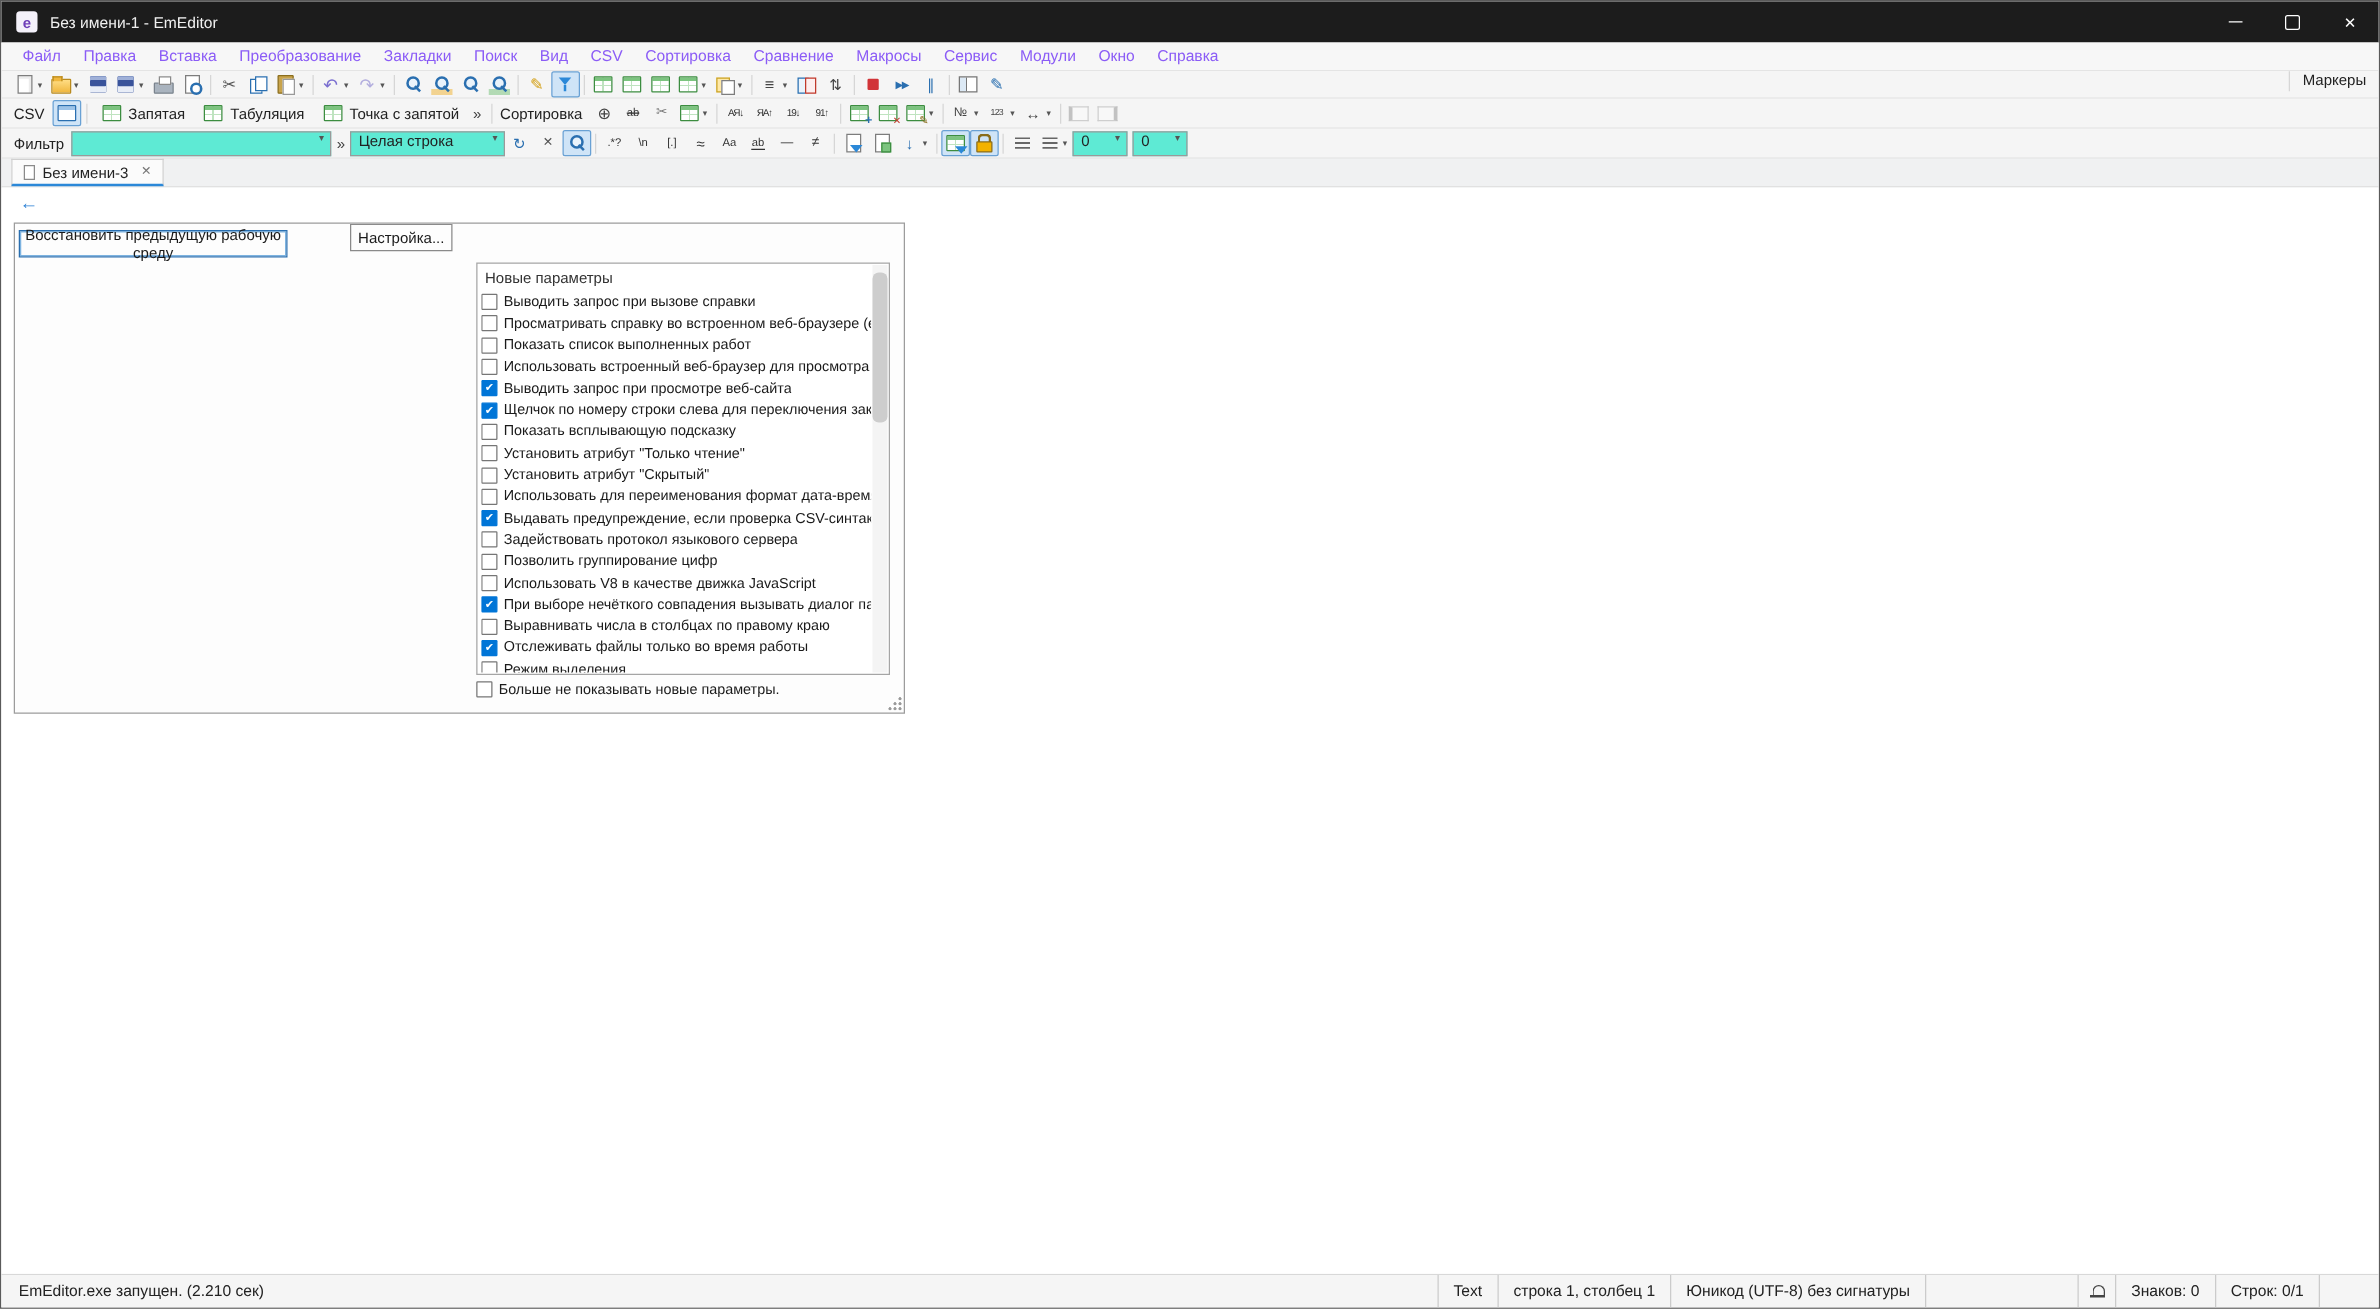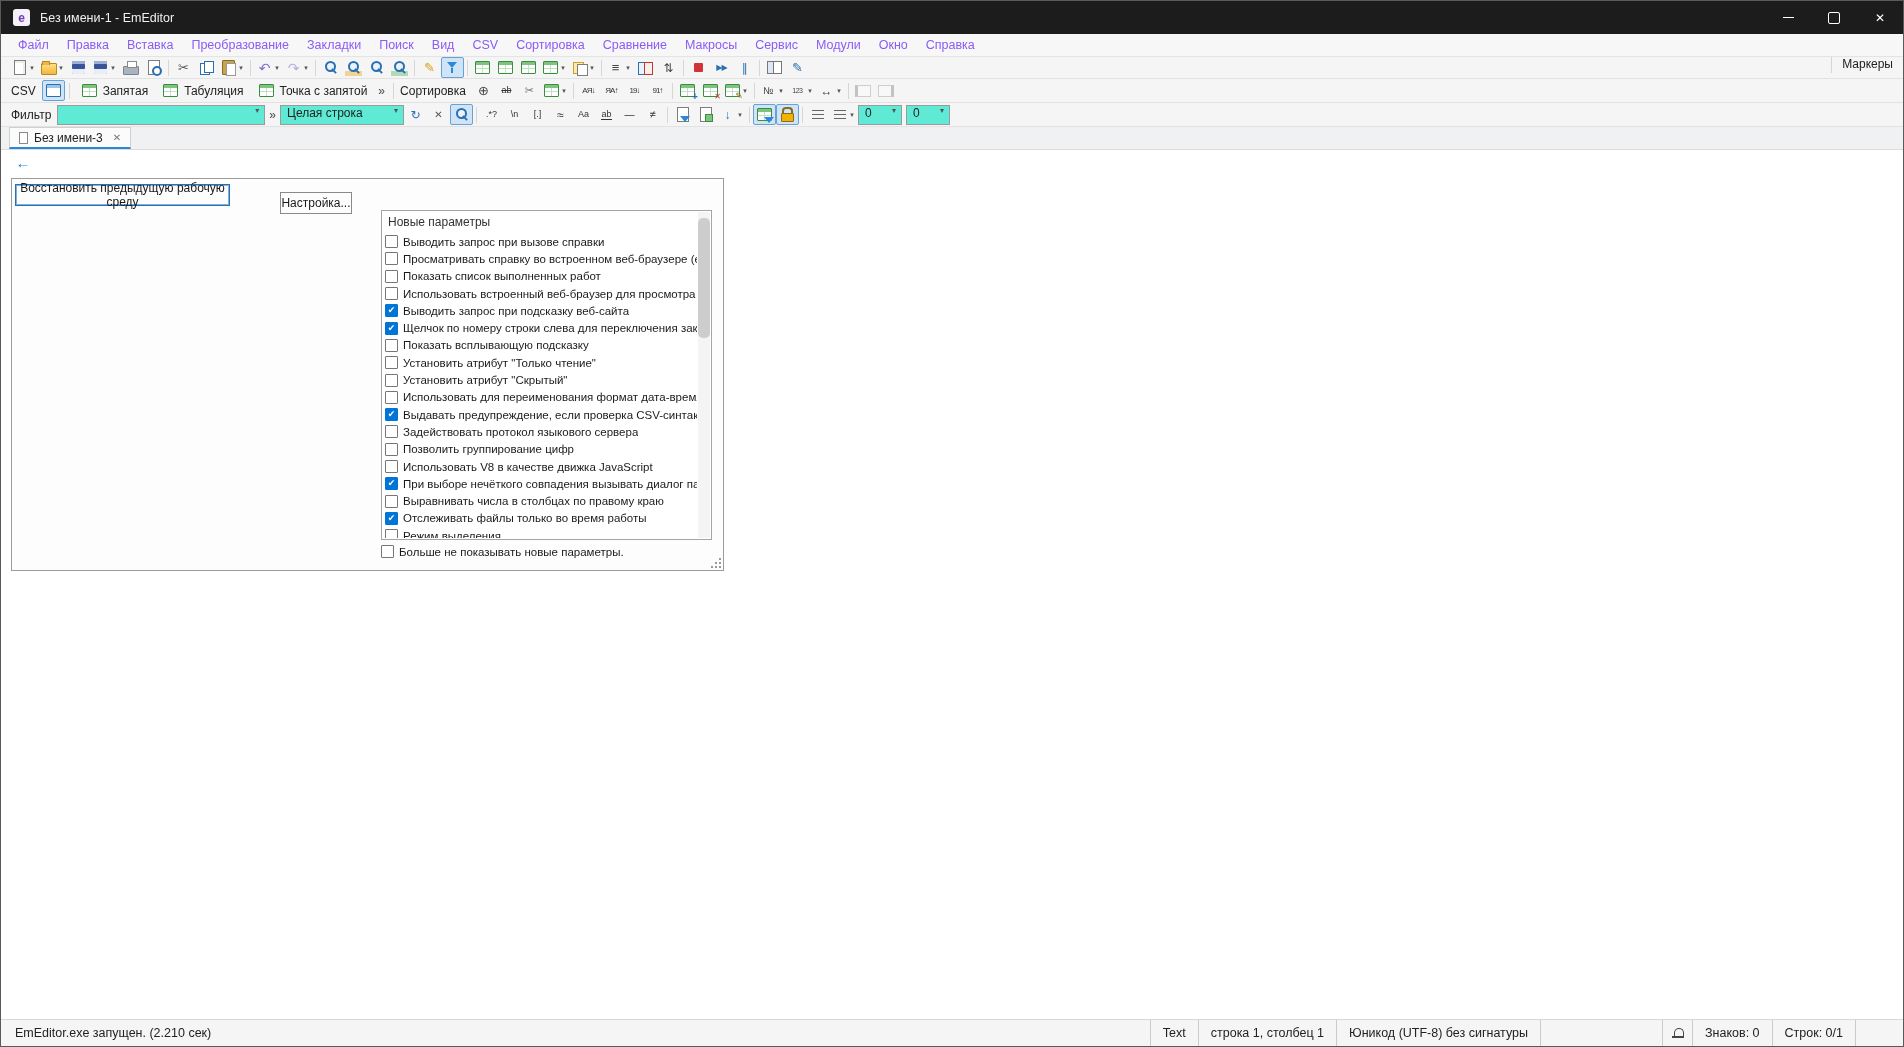--- a/index.html
+++ b/index.html
@@ -130,21 +130,21 @@
   .tab-doc-icon{width:9px;height:12px;background:#fff;border:1px solid #8a8a8a;display:inline-block}
   .tab-close{font-size:10px;color:#777;margin-left:4px}
   .tab-close::before{content:"✕"}
 
   
   .content{flex:1;background:#fff;position:relative;overflow:hidden}
   .back-btn{position:absolute;left:12px;top:2px;width:20px;height:20px;display:flex;align-items:center;justify-content:center;color:#2a7fd4;font-size:15px}
   .start-panel{position:absolute;left:10px;top:28px;width:713px;height:393px;border:1px solid #9c9c9c;background:#fdfdfd}
   .btn{position:absolute;height:22px;font-size:12px;color:#1a1a1a;background:#fdfdfd;border:1px solid #8a8a8a;display:flex;align-items:center;justify-content:center;font-family:inherit}
   .restore-btn{left:3px;top:5px;width:215px;border:1px solid #2a6fb0;box-shadow:inset 0 0 0 1px #7db3e0}
-  .settings-btn{left:268px;top:13px;width:72px}
+  .settings-btn{left:268px;top:0;width:82px}
   .listbox{position:absolute;border:1px solid #a5a5a5;background:#fff}
   .files-box{left:2px;top:31px;width:362px;height:174px}
   .folders-box{left:2px;top:215px;width:362px;height:172px}
   .options-box{left:369px;top:31px;width:331px;height:330px;overflow:hidden}
   .lb-headers{display:flex;padding:3px 6px 0 6px;font-size:12px;color:#333}
   .lb-h{white-space:nowrap}
   .folder-col{position:absolute;left:216px;top:3px}
   .hscroll{position:absolute;left:2px;right:2px;bottom:2px;height:10px;background:#f4f4f4}
   .hthumb{width:67%;height:100%;background:#cdcdcd;border-radius:4px}
   .opt-header{padding:4px 6px 2px 6px;font-size:12px;color:#333}
@@ -544,21 +544,21 @@
             <div class="opt-row">
               <span class="checkbox" data-checked="false"></span>
               <span class="opt-label">Показать список выполненных работ</span>
             </div>
             <div class="opt-row">
               <span class="checkbox" data-checked="false"></span>
               <span class="opt-label">Использовать встроенный веб-браузер для просмотра ...</span>
             </div>
             <div class="opt-row">
               <span class="checkbox" data-checked="true"></span>
-              <span class="opt-label">Выводить запрос при подсказку веб-сайта</span>
+              <span class="opt-label">Выводить запрос при просмотре веб-сайта</span>
             </div>
             <div class="opt-row">
               <span class="checkbox" data-checked="true"></span>
               <span class="opt-label">Щелчок по номеру строки слева для переключения зак...</span>
             </div>
             <div class="opt-row">
               <span class="checkbox" data-checked="false"></span>
               <span class="opt-label">Показать всплывающую подсказку</span>
             </div>
             <div class="opt-row">

